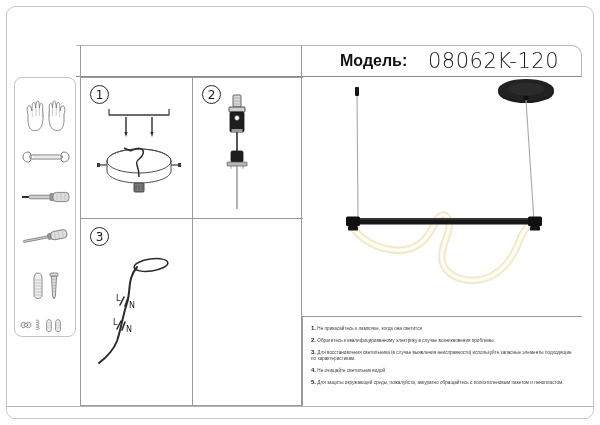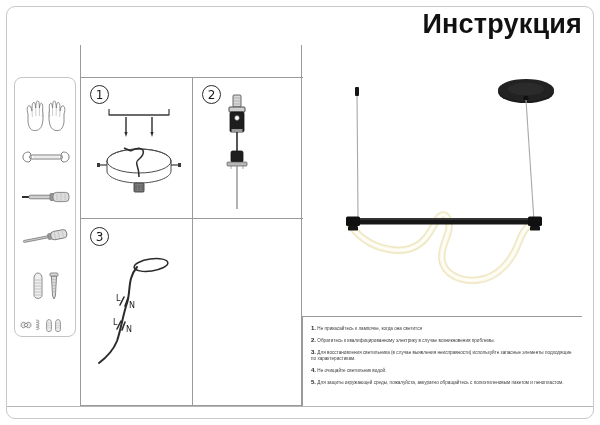--- a/index.html
+++ b/index.html
@@ -164,22 +164,25 @@
     background: #b5b5b5;
   }
 </style>
 </head>
 <body>
 
 <div id="page">
 
   <div class="outer-frame"></div>
 
-  <div class="header-title">Инструкция</div>
-
+
+  <div class="model-bar">
+    <span class="model-label">Модель:</span>
+    <span class="model-value">08062K-120</span>
+  </div>
 
   <div class="tool-sidebar">
 
     <div class="tool-slot" style="top:14px;height:46px;">
       <svg width="46" height="42" viewBox="0 0 46 42">
         <g fill="#ffffff" stroke="#6e6e6e" stroke-width="0.8">
           <path d="M5 20 C3 14 5 11 7 12 C8 12.5 8.5 15 9 17 C9 13 9 9 10.5 8.5 C12 8 12.5 11 12.7 14 C13 10 13.2 7 14.7 7 C16.2 7 16.3 10 16.4 14 C16.8 11 17.3 9 18.6 9.3 C20 9.6 19.8 13 19.6 16 C20.2 20 20.5 26 19 31 C17.6 35.6 14 37 10.5 36.5 C7.5 36 5.8 33 5 28 Z"></path>
           <path d="M41 20 C43 14 41 11 39 12 C38 12.5 37.5 15 37 17 C37 13 37 9 35.5 8.5 C34 8 33.5 11 33.3 14 C33 10 32.8 7 31.3 7 C29.8 7 29.7 10 29.6 14 C29.2 11 28.7 9 27.4 9.3 C26 9.6 26.2 13 26.4 16 C25.8 20 25.5 26 27 31 C28.4 35.6 32 37 35.5 36.5 C38.5 36 40.2 33 41 28 Z"></path>
         </g>
         <g stroke="#9a9a9a" stroke-width="0.5" fill="none">

